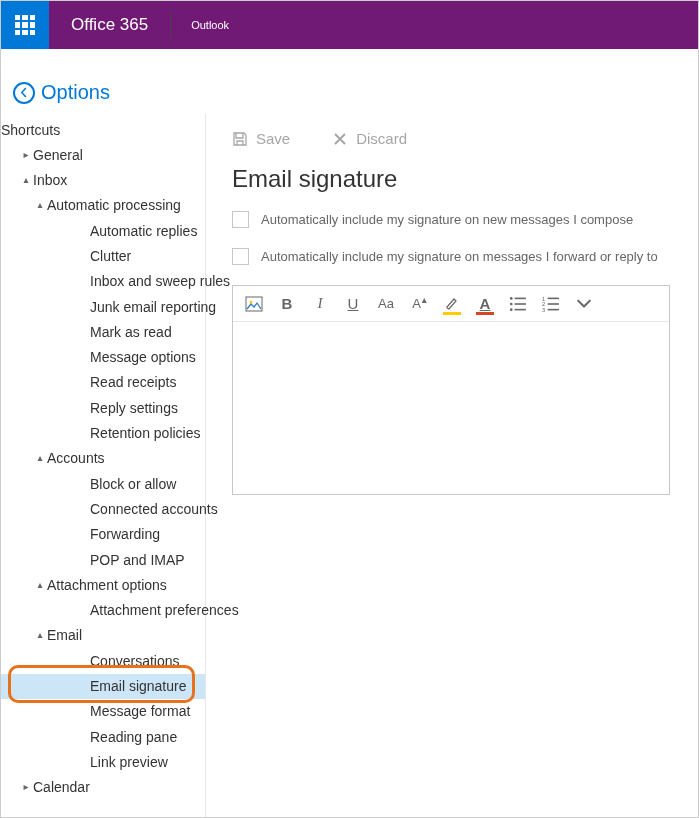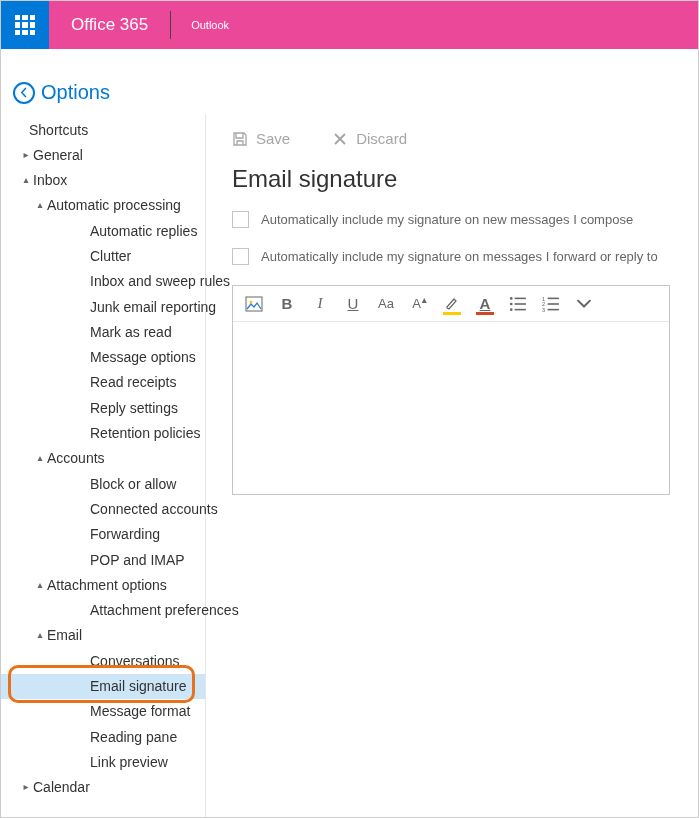--- a/index.html
+++ b/index.html
@@ -10,21 +10,21 @@
     width: 699px;
     height: 818px;
     background: #fff;
     border: 1px solid #ccc;
     overflow: hidden;
     position: relative;
   }
   
   .topbar {
     height: 48px;
-    background: #ec4899;
+    background: #701a75;
     color: #fff;
     display: flex;
     align-items: center;
   }
   .app-launcher {
     width: 48px;
     height: 48px;
     background: #0078d7;
     display: flex;
     align-items: center;
@@ -107,21 +107,21 @@
   .highlight-ring {
     position: absolute;
     border: 3px solid #e8721c;
     border-radius: 10px;
     left: 7px;
     width: 187px;
     height: 38px;
     pointer-events: none;
     z-index: 5;
   }
-  .indent-0 { padding-left: 28px; }
+  .indent-0 { }
   .indent-0-caret { padding-left: 20px; }
   .indent-1 { padding-left: 34px; }
   .indent-2 { padding-left: 89px; }
   
   .content {
     flex: 1;
     padding: 16px 28px 0 26px;
   }
   .action-row {
     display: flex;

